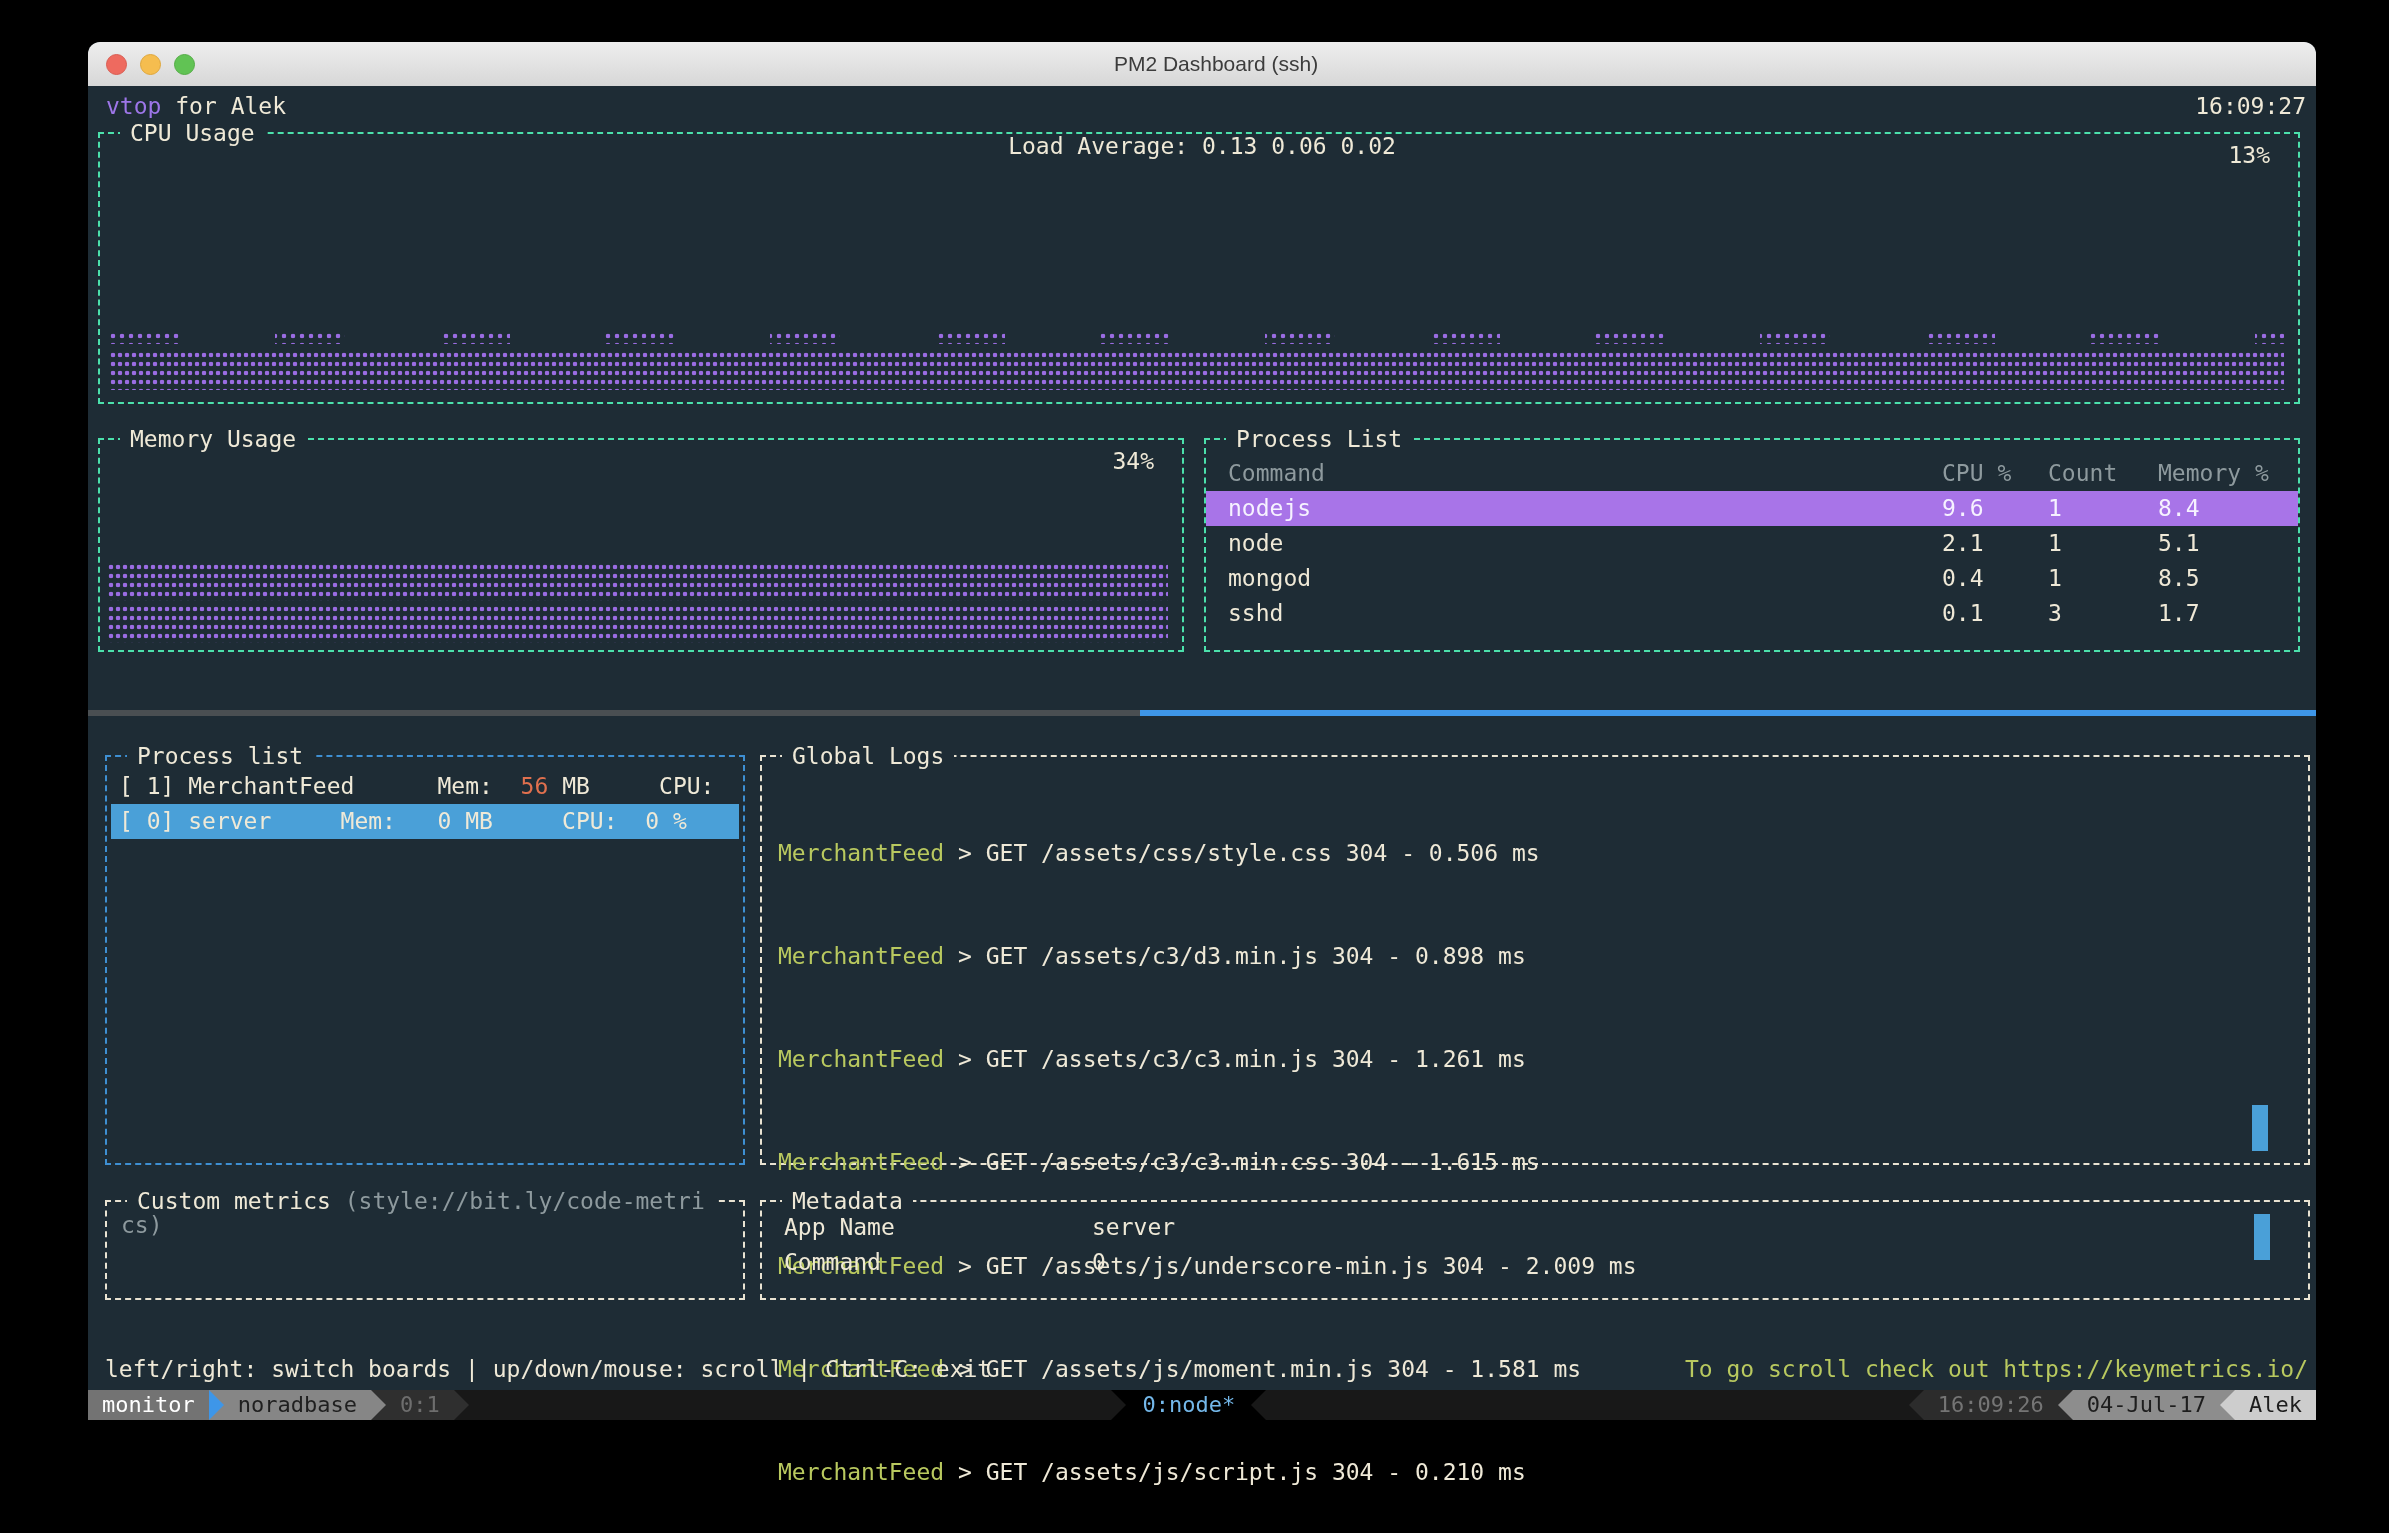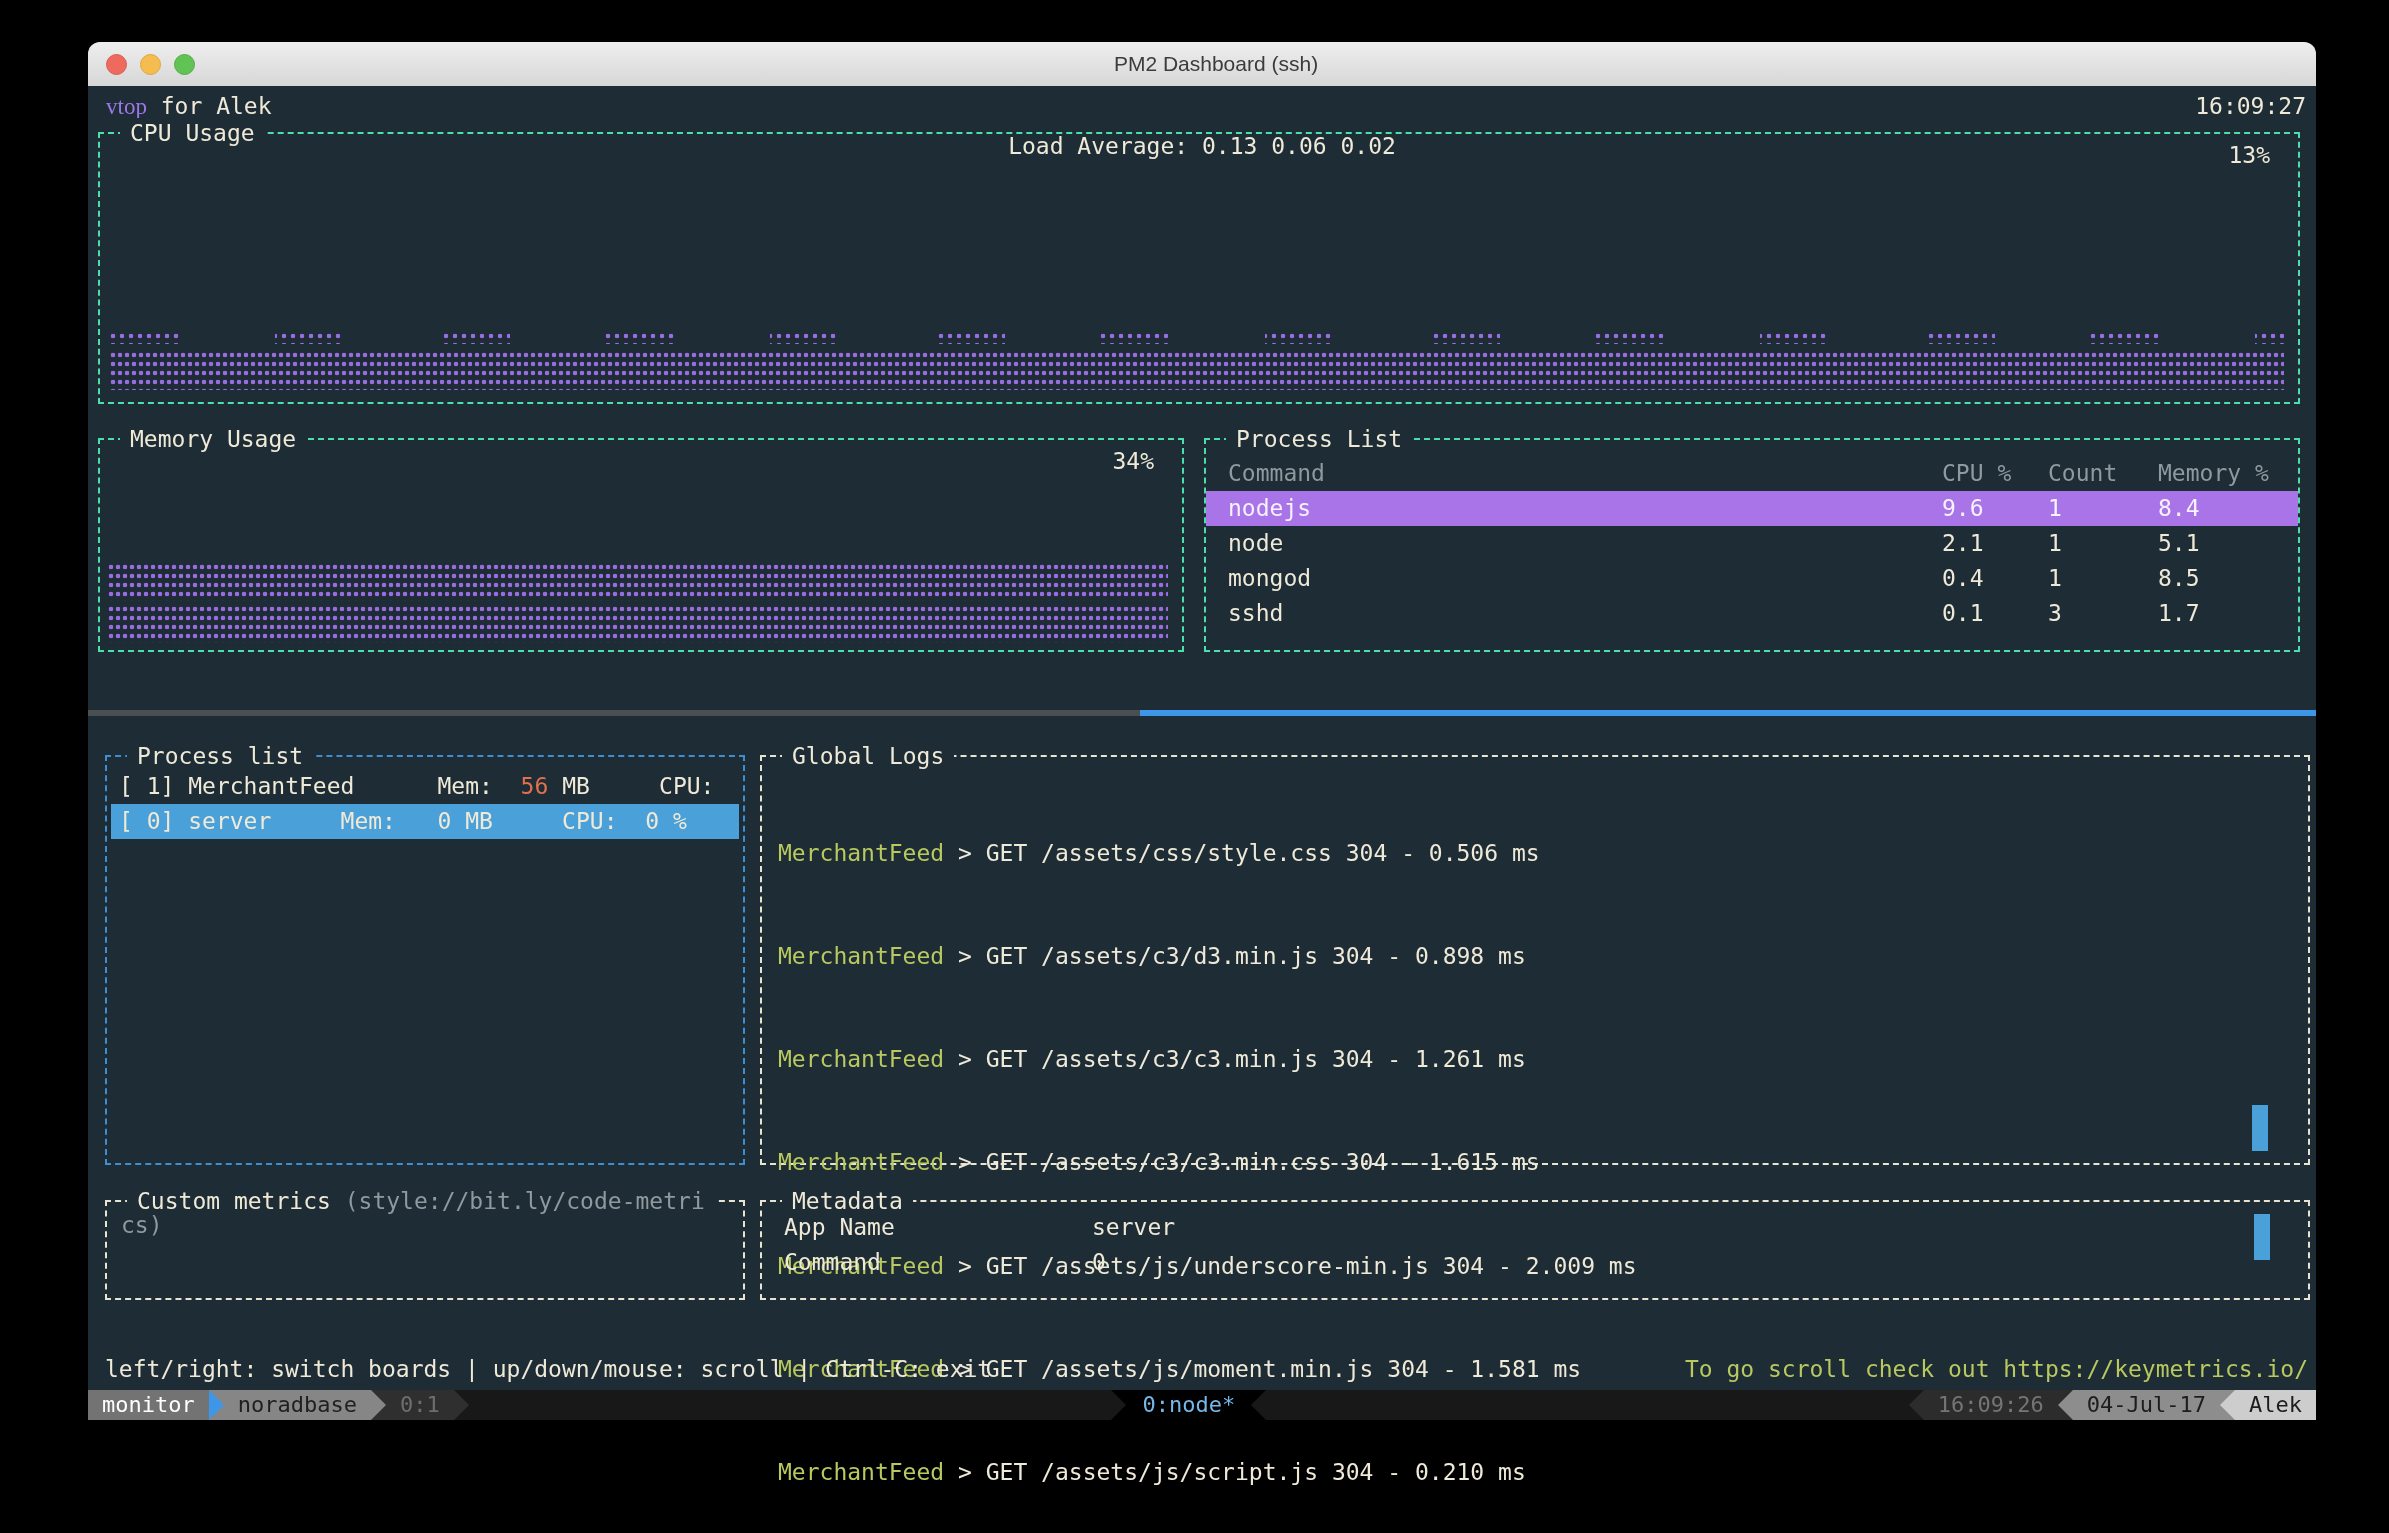--- a/index.html
+++ b/index.html
@@ -21,21 +21,21 @@
   .light.yellow{background:#f5bd4f;border:1px solid #dfa73c;}
   .light.green{background:#61c354;border:1px solid #54ad46;}
 
   
   .term{position:absolute;left:0;top:44px;width:2228px;height:1334px;
         background:#1e2c35;color:#efe9d7;font-size:23px;border-radius:0 0 6px 6px;
         border-bottom:2px solid #93a2aa;box-sizing:border-box;}
   .pre{white-space:pre;}
 
   .row-top{position:absolute;left:0;top:2px;width:100%;height:36px;line-height:36px;}
-  .vtop-name{color:#9d76e8;font-family:Liberation Serif, serif;}
+  .vtop-name{color:#9d76e8;}
   .top-left{position:absolute;left:18px;}
   .top-center{position:absolute;left:0;width:100%;text-align:center;margin-top:40px;}
   .top-right{position:absolute;right:10px;}
 
   
   .panel{position:absolute;border:2px dashed #4be0ab;box-sizing:border-box;}
   .panel .legend{position:absolute;top:-16px;left:20px;background:#1e2c35;
                  padding:0 10px;white-space:pre;line-height:30px;}
   .panel.cream{border-color:#e9e3d2;}
   .panel.blue{border-color:#3e8fd2;}

